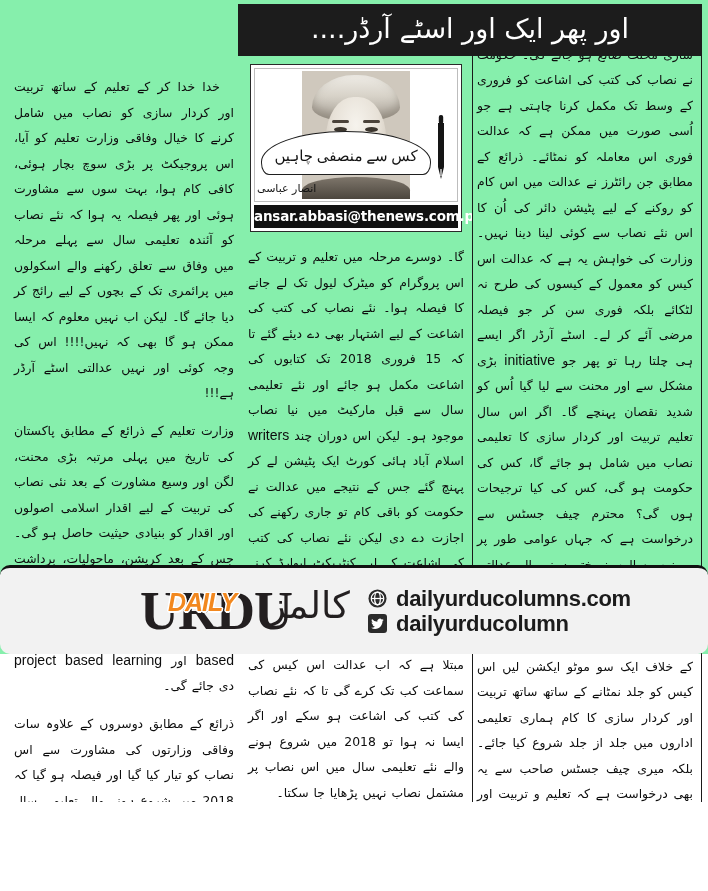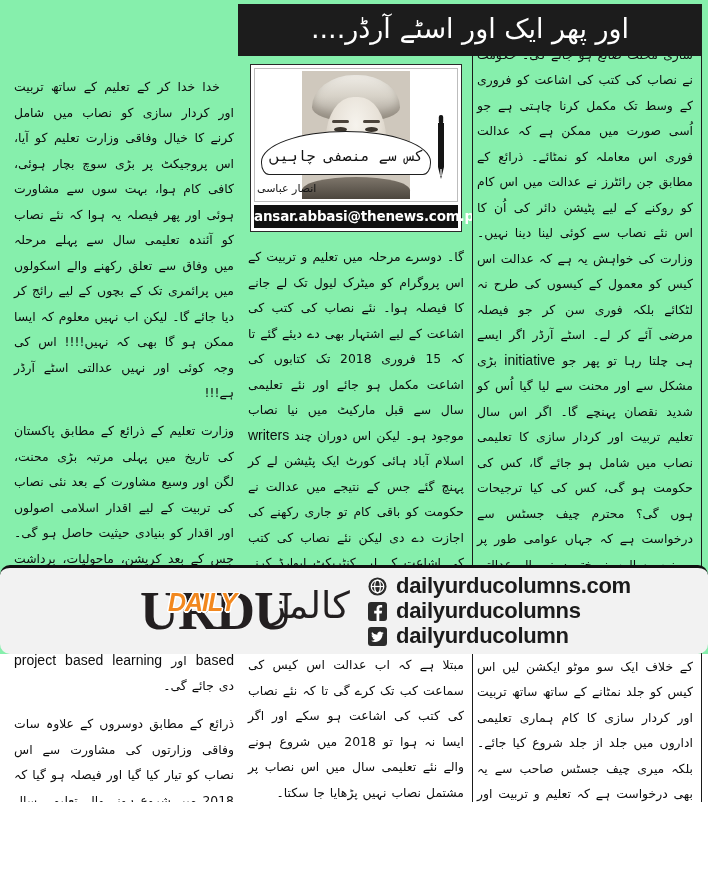--- a/index.html
+++ b/index.html
@@ -219,21 +219,21 @@
     background: #ffffff;
     border: 1px solid #1f1f1f;
     border-radius: 50% 50% 8px 8px / 70% 70% 12px 12px;
     display: flex;
     align-items: center;
     justify-content: center;
     z-index: 6;
     box-shadow: 0 0 0 1px #fff inset;
   }
   .ribbon-text {
-    font-family: Liberation Mono, monospace;
+    font-family: Liberation Serif, serif;
     font-size: 15px;
     direction: rtl;
     color: #141414;
     white-space: nowrap;
     margin-top: 6px;
   }
   .pen {
     position: absolute;
     right: 8px;
     bottom: 20px;
@@ -438,27 +438,20 @@
       <div class="social-row">
         <svg class="sicon" viewBox="0 0 20 20">
           <circle cx="10" cy="10" r="9.5" fill="#2b2b2b"></circle>
           <circle cx="10" cy="10" r="6.6" fill="none" stroke="#ffffff" stroke-width="1.3"></circle>
           <ellipse cx="10" cy="10" rx="3" ry="6.6" fill="none" stroke="#ffffff" stroke-width="1.3"></ellipse>
           <line x1="3.4" y1="10" x2="16.6" y2="10" stroke="#ffffff" stroke-width="1.3"></line>
         </svg>
         <span class="social-text">dailyurducolumns.com</span>
       </div>
 
-      <div class="social-row">
-        <svg class="sicon" viewBox="0 0 20 20">
-          <rect x="0" y="0" width="20" height="20" rx="3.2" fill="#2b2b2b"></rect>
-          <path d="M11.9 20V12.2h2.5l.4-3h-2.9V7.3c0-.85.24-1.43 1.47-1.43h1.53V3.2A21 21 0 0 0 12.7 3.1c-2.2 0-3.7 1.34-3.7 3.8v2.3H6.5v3H9V20h2.9z" fill="#ffffff"></path>
-        </svg>
-        <span class="social-text">dailyurducolumns</span>
-      </div>
 
       <div class="social-row">
         <svg class="sicon" viewBox="0 0 20 20">
           <rect x="0" y="0" width="20" height="20" rx="3.2" fill="#2b2b2b"></rect>
           <path d="M16.6 6.1c-.5.22-1.03.37-1.58.44.57-.34 1-.88 1.21-1.52-.53.32-1.12.54-1.75.67a2.74 2.74 0 0 0-4.67 2.5A7.79 7.79 0 0 1 4.16 5.3a2.73 2.73 0 0 0 .85 3.66 2.7 2.7 0 0 1-1.24-.34v.03c0 1.33.94 2.44 2.2 2.69-.41.11-.84.13-1.24.05a2.74 2.74 0 0 0 2.56 1.9 5.51 5.51 0 0 1-4.06 1.14 7.77 7.77 0 0 0 4.21 1.23c5.05 0 7.82-4.19 7.82-7.82V7.5c.54-.39 1-.87 1.34-1.4z" fill="#ffffff"></path>
         </svg>
         <span class="social-text">dailyurducolumn</span>
       </div>
 
     </div>

